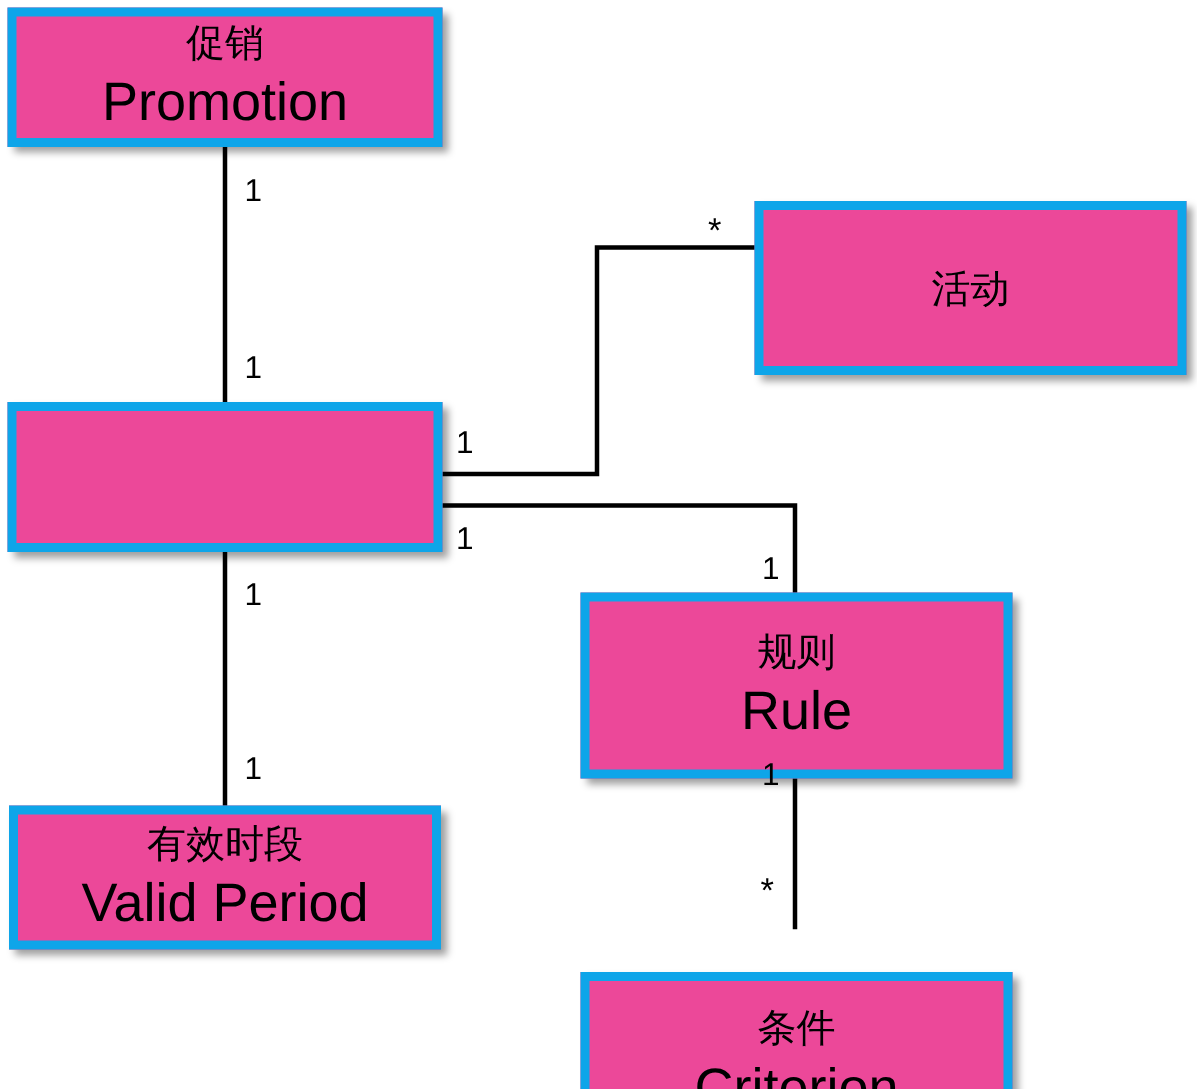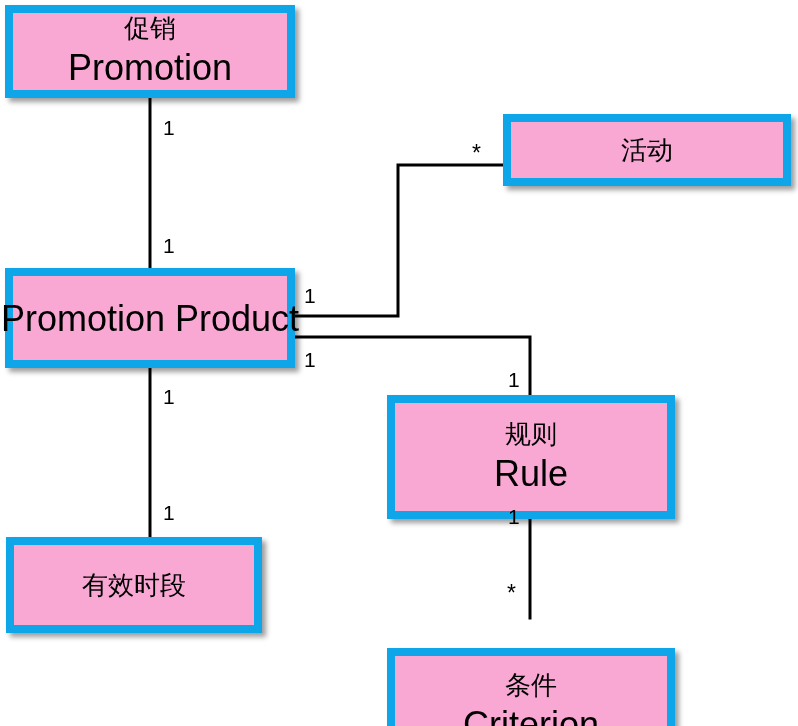--- a/index.html
+++ b/index.html
@@ -23,22 +23,22 @@
     position: absolute;
     left: 0;
     top: 0;
     width: 798px;
     height: 726px;
     pointer-events: none;
   }
   .node {
     position: absolute;
     box-sizing: border-box;
-    background: #f9a8d4;
-    border: 8px solid #0ea5e9;
+    background: #ec4899;
+    border: 6px solid #0ea5e9;
     display: flex;
     flex-direction: column;
     align-items: center;
     justify-content: center;
     box-shadow: 4px 4px 5px rgba(0,0,0,0.38);
     z-index: 2;
   }
   .node-label-cn {
     font-size: 26px;
     line-height: 1.18;
@@ -77,32 +77,32 @@
       <polyline points="295,337 530,337 530,395" fill="none" stroke="#000000" stroke-width="3" stroke-linecap="square" stroke-linejoin="miter"></polyline>
       <polyline points="150,368 150,537" fill="none" stroke="#000000" stroke-width="3" stroke-linecap="square" stroke-linejoin="miter"></polyline>
       <polyline points="530,491 530,618" fill="none" stroke="#000000" stroke-width="3" stroke-linecap="square" stroke-linejoin="miter"></polyline>
     </svg>
 
   <div id="node-layer">
       <div class="node" style="left: 5px; top: 5px; width: 290px; height: 93px;">
         <div class="node-label-cn">促销</div>
         <div class="node-label-en">Promotion</div>
       </div>
-      <div class="node" style="left: 503px; top: 114px; width: 288px; height: 72px;">
+      <div class="node" style="left: 503px; top: 134px; width: 288px; height: 116px;">
         <div class="node-label-cn">活动</div>
       </div>
       <div class="node" style="left: 5px; top: 268px; width: 290px; height: 100px;">
-        <div class="node-label-en">Promotion Product</div>
       </div>
       <div class="node" style="left: 387px; top: 395px; width: 288px; height: 124px;">
         <div class="node-label-cn">规则</div>
         <div class="node-label-en">Rule</div>
       </div>
-      <div class="node" style="left: 6px; top: 537px; width: 256px; height: 96px;">
+      <div class="node" style="left: 6px; top: 537px; width: 288px; height: 96px;">
         <div class="node-label-cn">有效时段</div>
+        <div class="node-label-en">Valid Period</div>
       </div>
       <div class="node" style="left: 387px; top: 648px; width: 288px; height: 120px;">
         <div class="node-label-cn">条件</div>
         <div class="node-label-en">Criterion</div>
       </div>
     </div>
 
   <div id="mult-layer">
       <div class="mult" style="left: 163px; top: 117px;">1</div>
       <div class="mult" style="left: 163px; top: 235px;">1</div>

